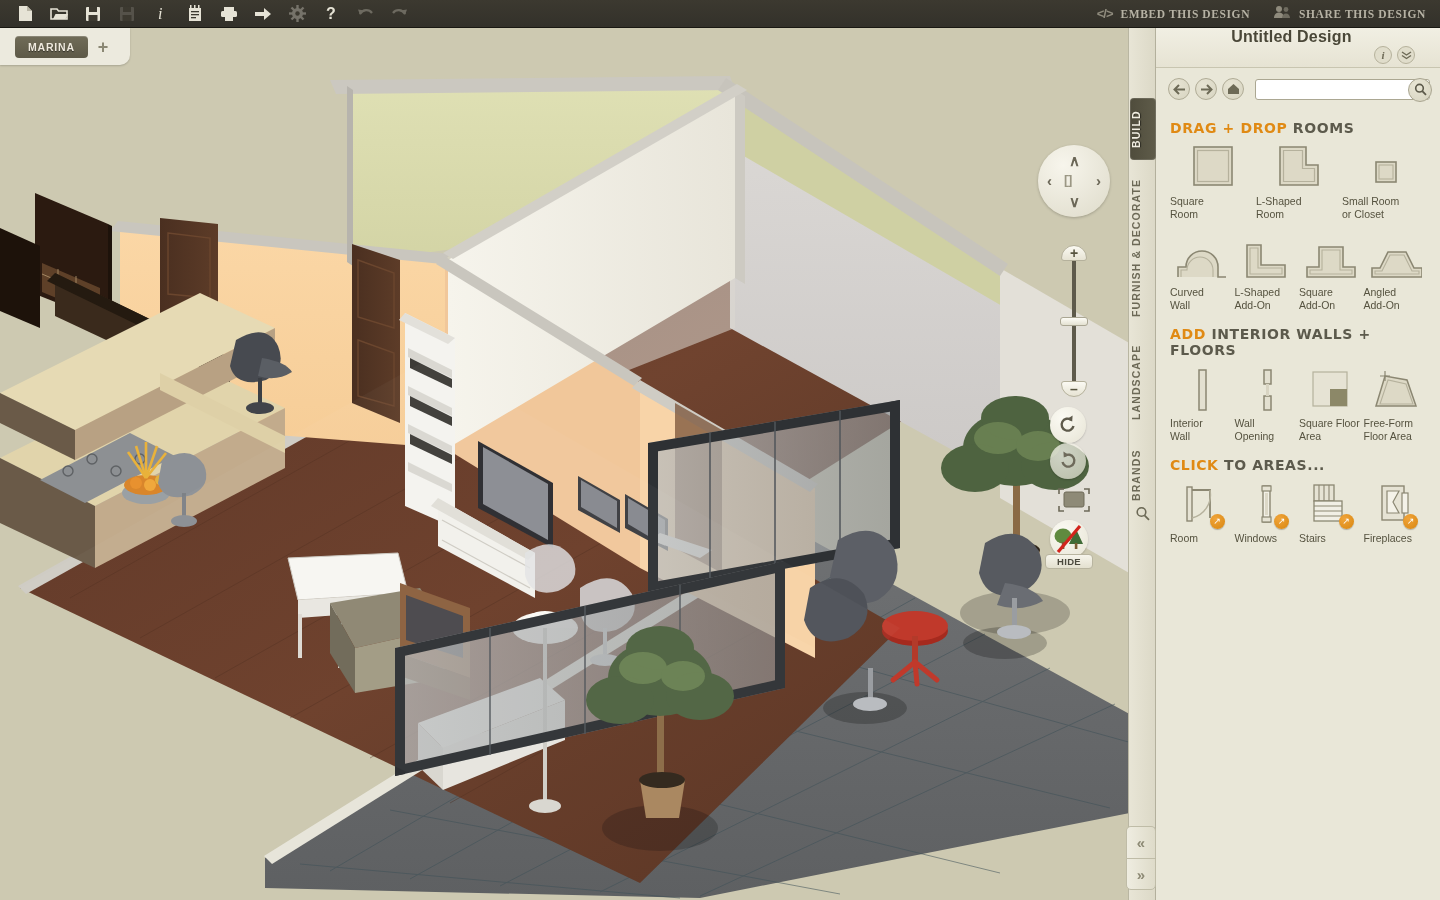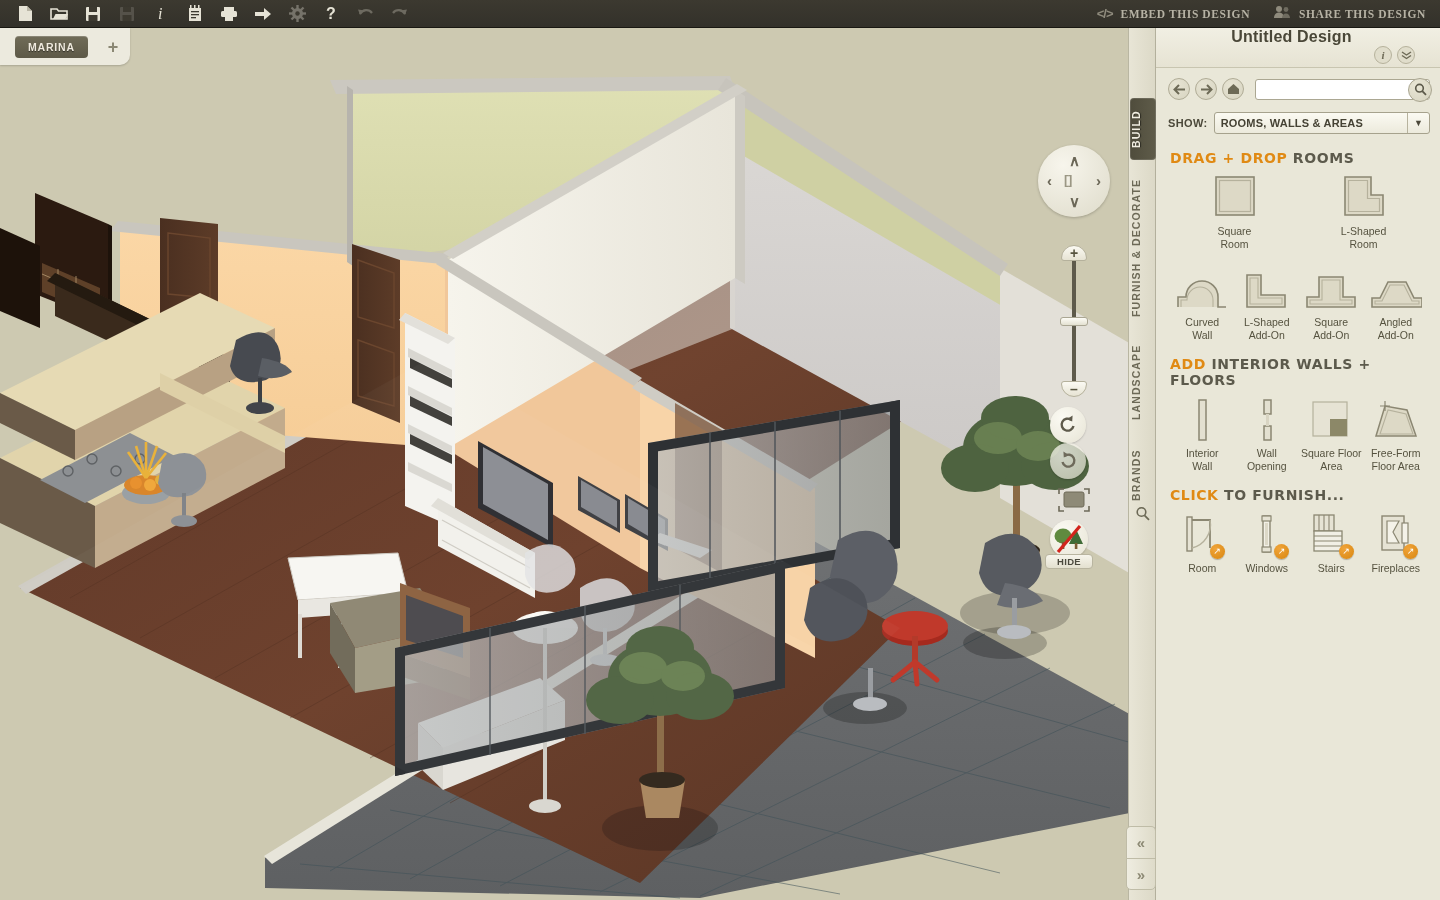--- a/index.html
+++ b/index.html
@@ -37,21 +37,21 @@
     background: #cdc9b1; overflow: hidden;
   }
   .scene { position: absolute; left:0; top:0; width: 1155px; height: 872px; }
 
   
   #tabstrip {
     position: absolute; left: 0; top: 28px; width: 130px; height: 37px;
     background: #eceade;
     border-bottom-right-radius: 10px;
     box-shadow: 0 1px 2px rgba(0,0,0,.18);
-    display: flex; align-items: center; padding-left: 15px; gap: 20px;
+    display: flex; align-items: center; padding-left: 15px; gap: 10px;
     z-index: 40;
   }
   .proj-tab {
     background: linear-gradient(#706c58, #5d5947);
     color: #efeade; font-size: 10.5px; font-weight: bold; letter-spacing: .8px;
     padding: 5px 13px; border-radius: 4px; cursor: pointer;
     box-shadow: inset 0 1px 0 rgba(255,255,255,.18);
     text-shadow: 0 1px 1px rgba(0,0,0,.5);
   }
   .proj-add { color: #8b8874; font-size: 18px; font-weight: bold; cursor: pointer; line-height: 1; }
@@ -222,21 +222,21 @@
   }
 
   .panel-body { padding: 16px 12px 0 14px; }
   .sec { margin-bottom: 14px; }
   .sec-title {
     font-size: 14px; font-weight: bold; letter-spacing: .6px; margin-bottom: 8px;
     color: #5c5a4c; font-family: "DejaVu Sans", sans-serif;
   }
   .sec-title .hl { color: #e08a14; }
   .items { display: flex; }
-  .item { flex: 1; text-align: center; cursor: pointer; }
+  .item { flex: 1; cursor: pointer; }
   .item .glyph { height: 46px; display: flex; align-items: flex-end; justify-content: center; position: relative; }
   .item .cap {
     font-size: 10.5px; line-height: 13px; color: #55523f; margin-top: 5px;
   }
   .badge {
     position: absolute; right: 10px; bottom: -2px; width: 15px; height: 15px; border-radius: 50%;
     background: radial-gradient(circle at 35% 30%, #f0a43a, #d8860f);
     display: flex; align-items: center; justify-content: center;
     color: #fff; font-size: 9px; line-height: 1;
     box-shadow: 0 1px 1px rgba(0,0,0,.25);
@@ -796,27 +796,20 @@
         <input class="searchbox" type="text" placeholder="" style="">
         <div class="search-go">
           <svg width="13" height="13" viewBox="0 0 13 13">
               <circle cx="5.5" cy="5.2" r="3.8" stroke="#5c594a" stroke-width="1.6" fill="none"></circle>
               <path d="M8.3 8.1L12 11.8" stroke="#5c594a" stroke-width="1.8"></path>
             </svg>
         </div>
       </div>
     </div>
 
-    <div class="show-row">
-      <div class="show-lbl">SHOW:</div>
-      <div class="show-select">
-        <span>ROOMS, WALLS &amp; AREAS</span>
-        <span class="caret">▼</span>
-      </div>
-    </div>
 
     <div class="panel-body">
 
       <div class="sec">
         <div class="sec-title">
           <span class="hl">DRAG + DROP</span>
           <span>ROOMS</span>
         </div>
         <div class="items">
           <div class="item">
@@ -832,20 +825,30 @@
           <div class="item">
             <div class="glyph">
               <svg width="48" height="46" viewBox="0 0 48 46">
                   <path d="M5 3h26v18h12v20H5z" fill="#ddd9c6" stroke="#8b8772" stroke-width="1.6"></path>
                   <path d="M8.5 6.5h19v18h12v13h-31z" fill="none" stroke="#b5b19c" stroke-width="1.2"></path>
                 </svg>
             </div>
             <div class="cap" style="white-space:pre-line">L-Shaped
 Room</div>
           </div>
+          <div class="item">
+            <div class="glyph">
+              <svg width="48" height="46" viewBox="0 0 48 46">
+                  <rect x="15" y="18" width="20" height="20" fill="#ddd9c6" stroke="#8b8772" stroke-width="1.6"></rect>
+                  <rect x="18" y="21" width="14" height="14" fill="none" stroke="#b5b19c" stroke-width="1.1"></rect>
+                </svg>
+            </div>
+            <div class="cap" style="white-space:pre-line">Small Room
+or Closet</div>
+          </div>
         </div>
       </div>
 
       <div class="sec">
         <div class="items">
           <div class="item">
             <div class="glyph">
               <svg width="52" height="40" viewBox="0 0 52 40">
                   <path d="M2 36V26h8a16 16 0 0 1 32 0v10h8" fill="#ddd9c6" stroke="#8b8772" stroke-width="1.6"></path>
                   <path d="M5 36v-7h6a13 13 0 0 1 26 0v7" fill="none" stroke="#b5b19c" stroke-width="1.1"></path>
@@ -933,21 +936,21 @@
             </div>
             <div class="cap" style="white-space:pre-line">Free-Form
 Floor Area</div>
           </div>
         </div>
       </div>
 
       <div class="sec">
         <div class="sec-title">
           <span class="hl">CLICK</span>
-          <span>TO FURNISH...</span>
+          <span>TO AREAS...</span>
         </div>
         <div class="items">
           <div class="item">
             <div class="glyph">
               <svg width="46" height="46" viewBox="0 0 46 46">
                   <rect x="8" y="6" width="5" height="34" fill="#e6e3d4" stroke="#8b8772" stroke-width="1.4"></rect>
                   <path d="M13 9h18v28" fill="none" stroke="#8b8772" stroke-width="1.8"></path>
                   <path d="M13 37a24 24 0 0 0 18-28" fill="none" stroke="#b5b19c" stroke-width="1.4"></path>
                 </svg>
               <div class="badge">↗</div>

